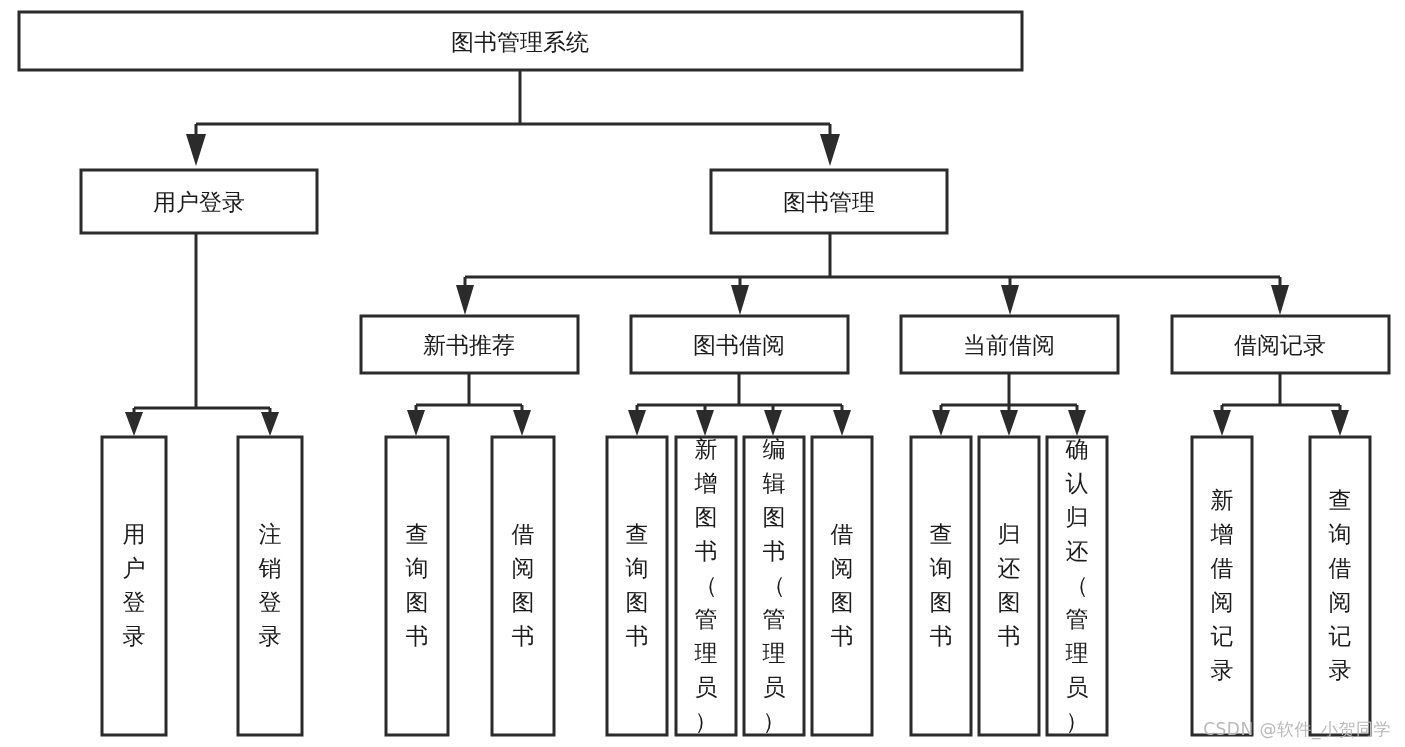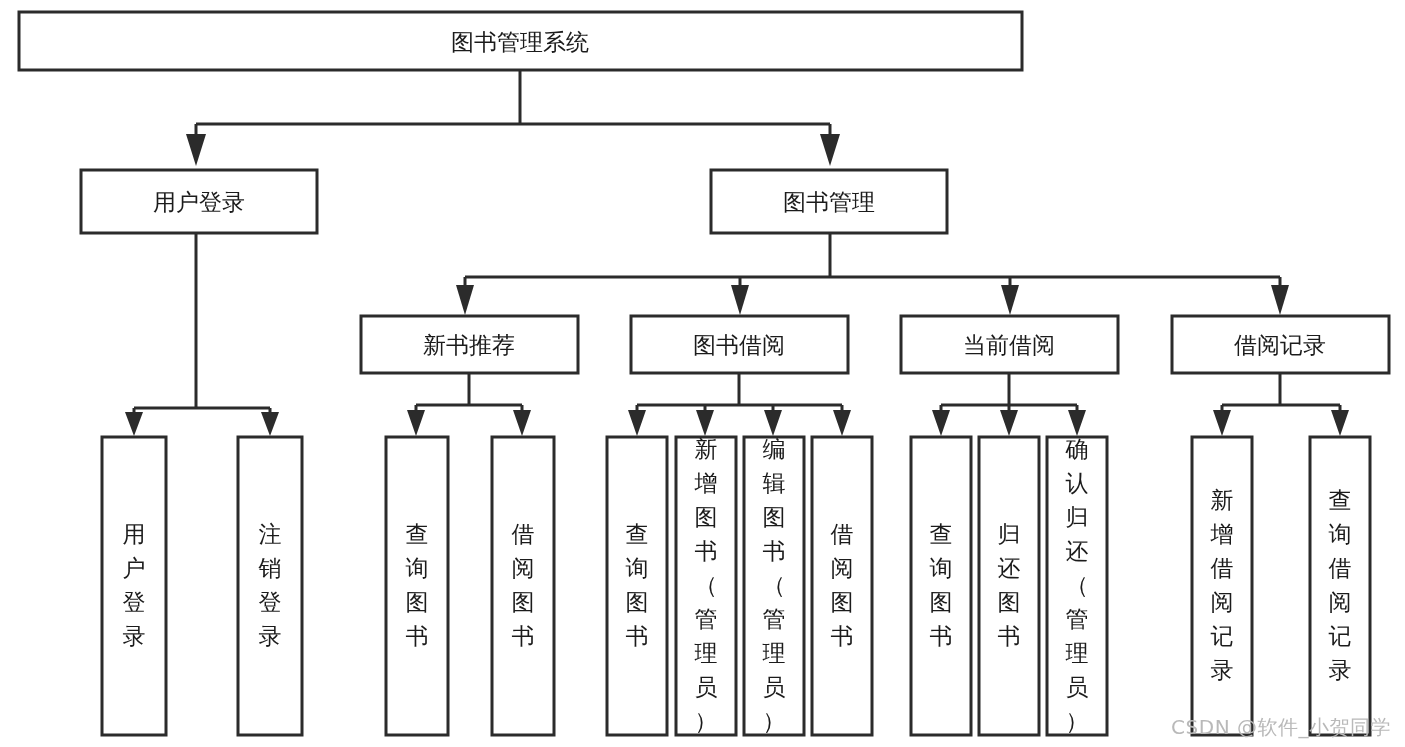--- a/index.html
+++ b/index.html
@@ -52,21 +52,21 @@
   }
   .node-label-v {
     font-size: 23px;
     text-anchor: middle;
   }
   .watermark {
     position: absolute;
     right: 14px;
     bottom: 6px;
     color: #b9b9b9;
-    font-size: 20px;
+    font-size: 17px;
     font-family: "DejaVu Sans", "Liberation Sans", sans-serif;
     letter-spacing: 0.5px;
     white-space: nowrap;
     user-select: none;
   }
 </style>
 </head>
 <body>
 
 <div id="diagram-root">

